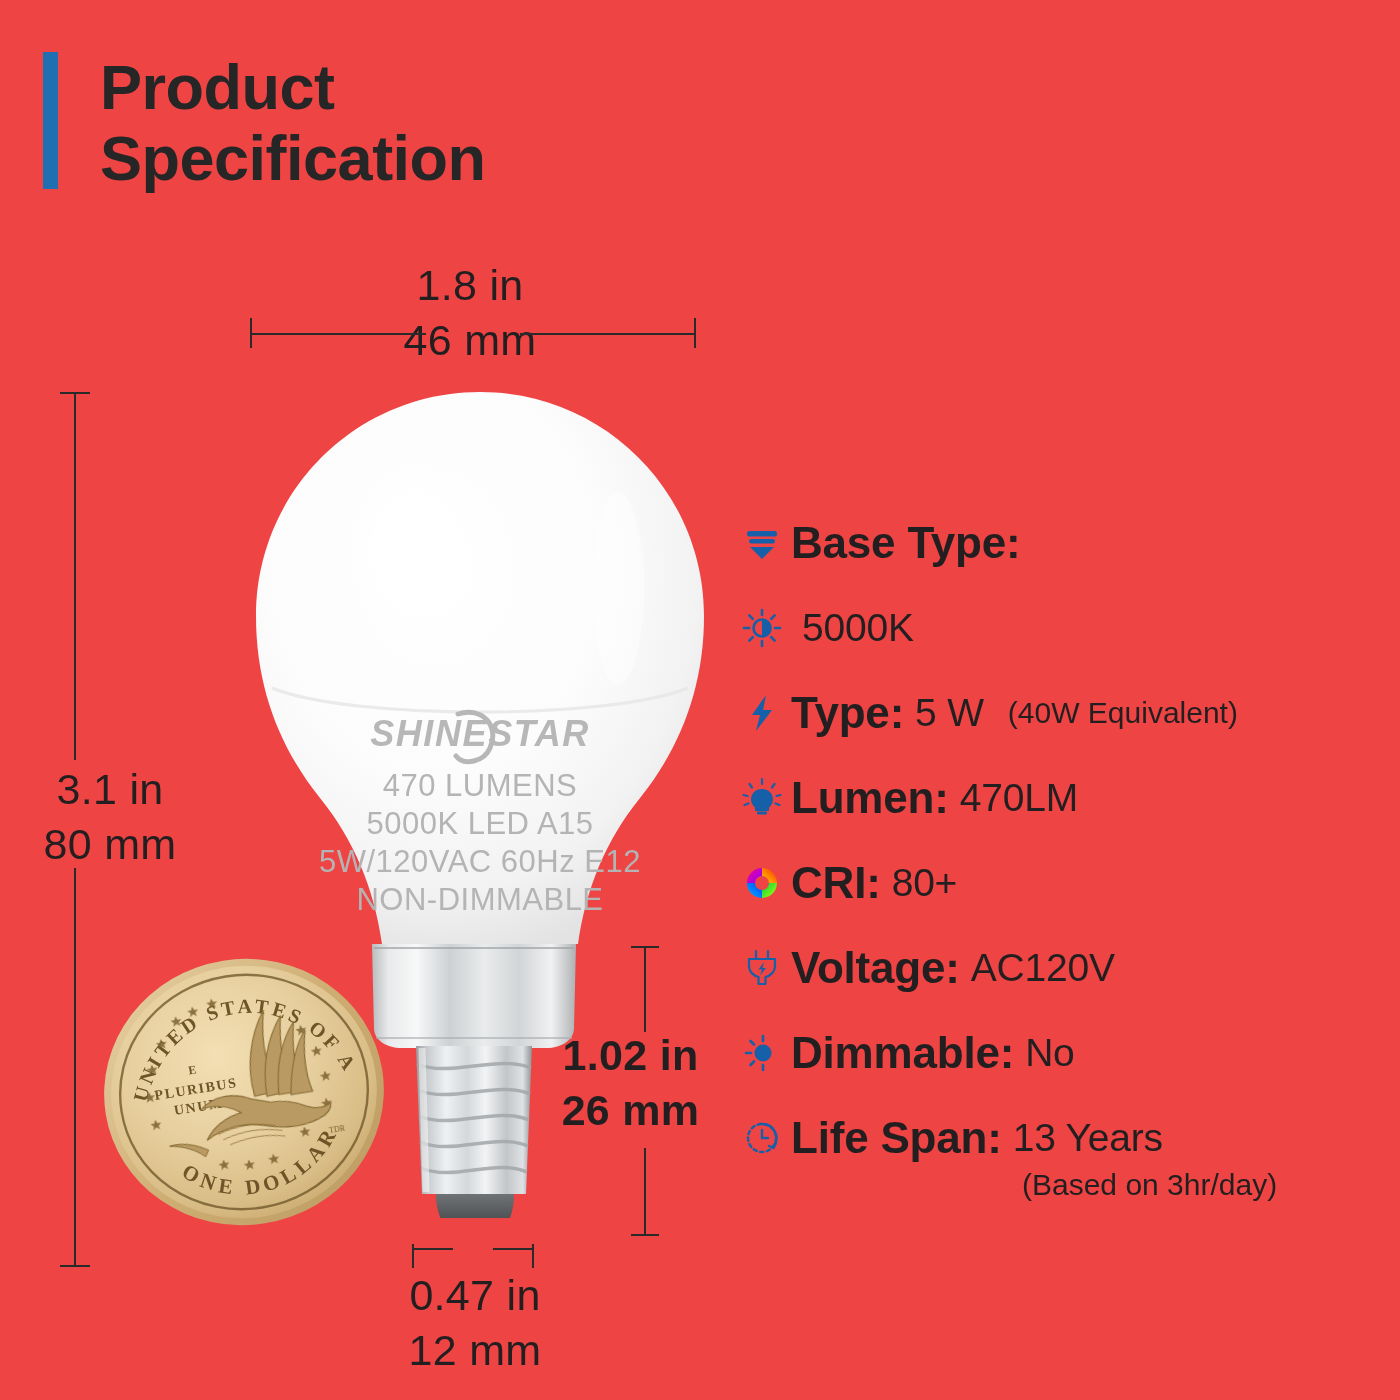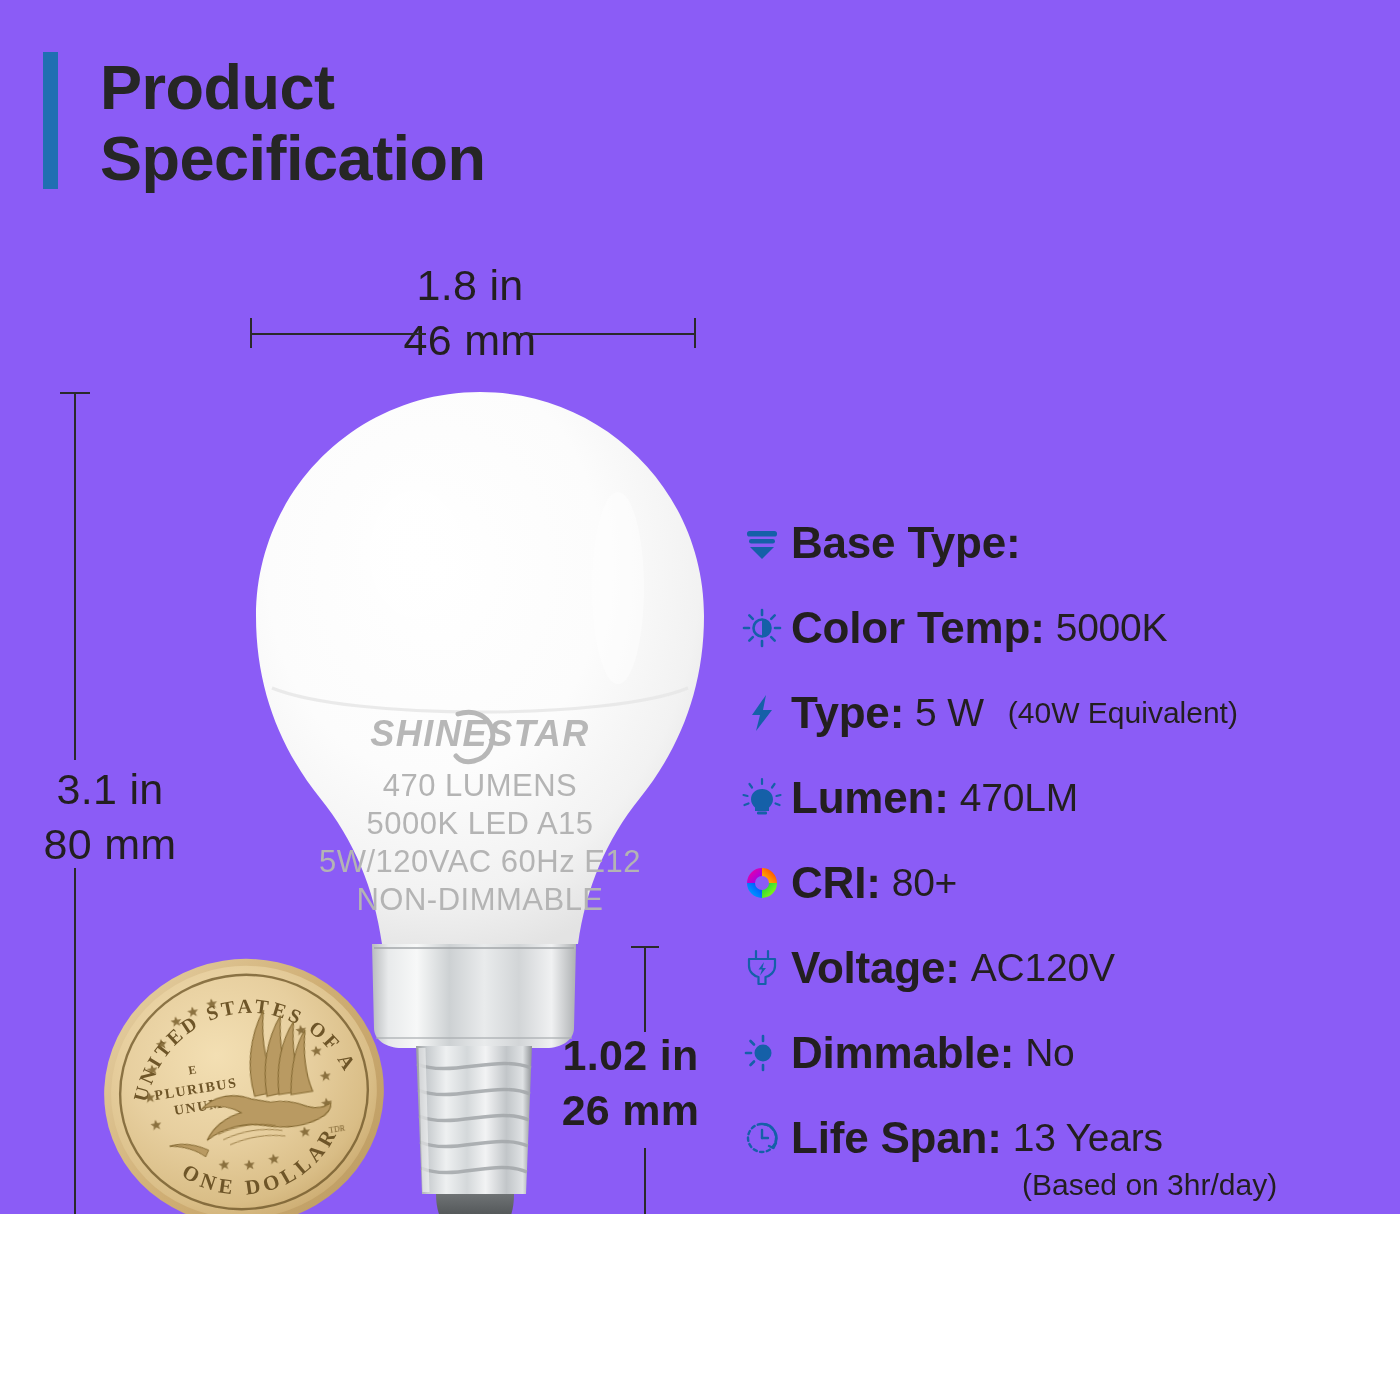--- a/index.html
+++ b/index.html
@@ -3,22 +3,22 @@
 <meta charset="utf-8">
 <style>
   html, body {
     margin: 0;
     padding: 0;
     background: #ffffff;
   }
   #page {
     position: relative;
     width: 1400px;
-    height: 1214px;
-    background: #8b5cf6;
+    height: 1400px;
+    background: #ef4444;
     font-family: "Liberation Sans", sans-serif;
     overflow: hidden;
     color: #231f20;
   }
 
   
   #title-block {
     position: absolute;
     left: 43px;
     top: 52px;
@@ -507,21 +507,20 @@
             <line x1="22" y1="35" x2="22" y2="40"></line>
             <line x1="4" y1="22" x2="9" y2="22"></line>
             <line x1="35" y1="22" x2="40" y2="22"></line>
             <line x1="9.3" y1="9.3" x2="12.8" y2="12.8"></line>
             <line x1="31.2" y1="31.2" x2="34.7" y2="34.7"></line>
             <line x1="34.7" y1="9.3" x2="31.2" y2="12.8"></line>
             <line x1="12.8" y1="31.2" x2="9.3" y2="34.7"></line>
           </g>
         </svg>
       </span>
-      <span class="spec-label">Color Temp:</span>
       <span class="spec-value">5000K</span>
     </div>
 
     <div class="spec-row">
       <span class="spec-icon">
         <svg width="44" height="44" viewBox="0 0 44 44" xmlns="http://www.w3.org/2000/svg">
           <path d="M 26 4 L 12 24 L 20 24 L 16 40 L 32 19 L 23 19 Z" fill="#1560a8"></path>
         </svg>
       </span>
       <span class="spec-label">Type:</span>

